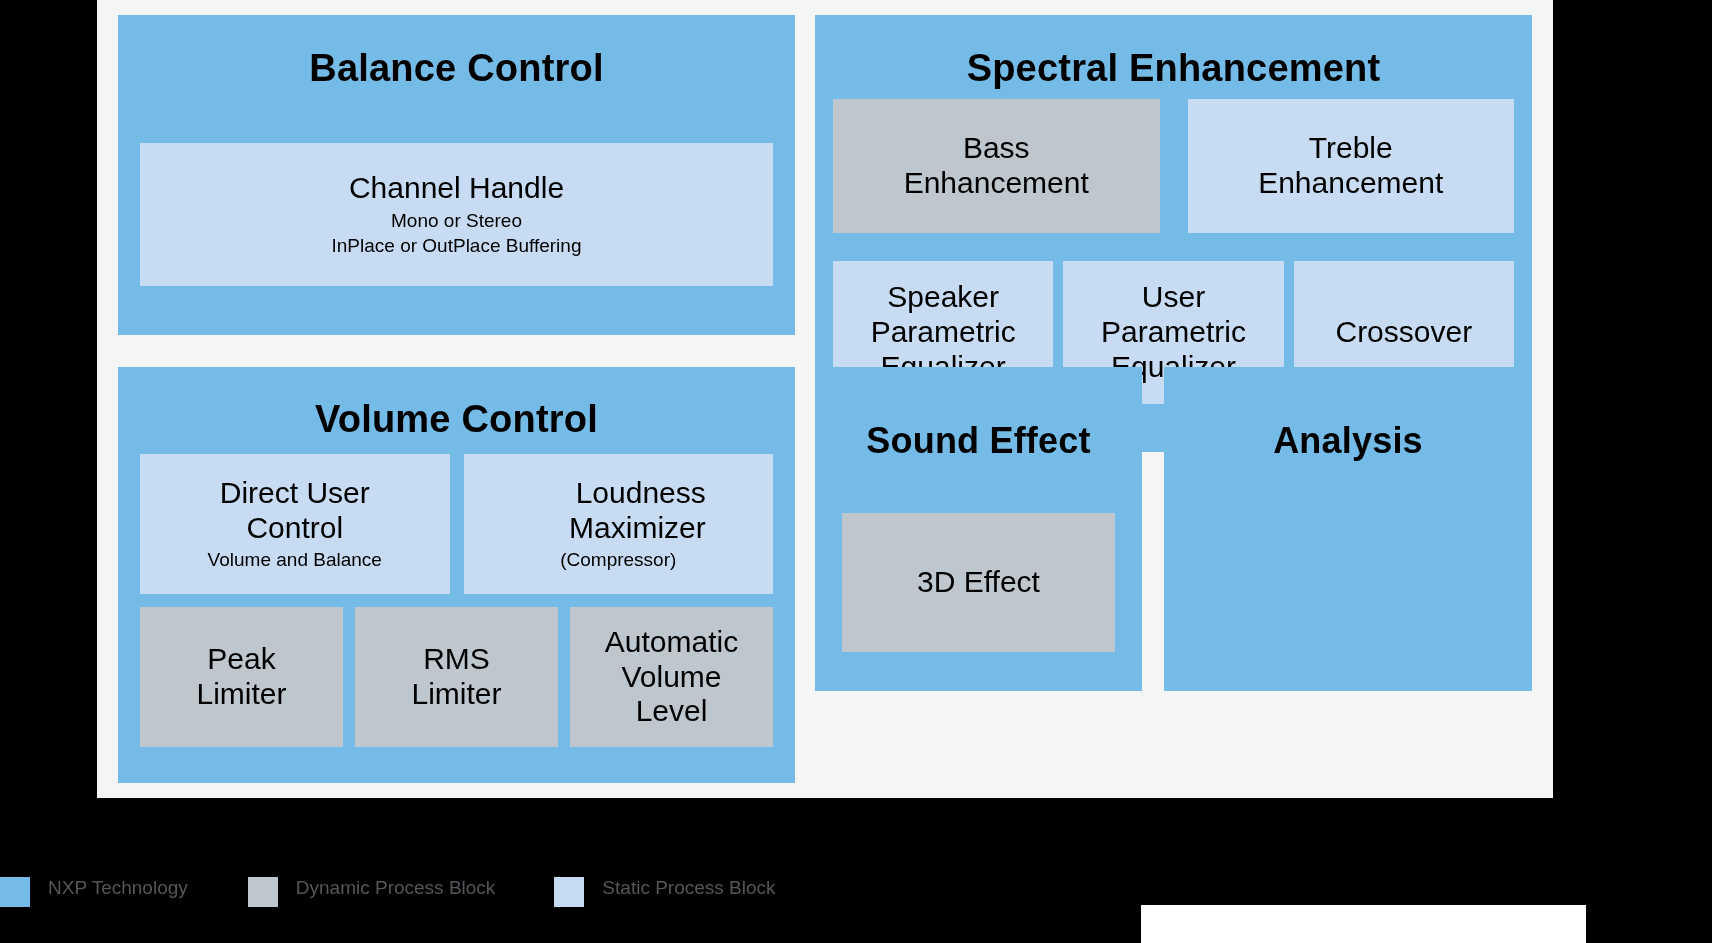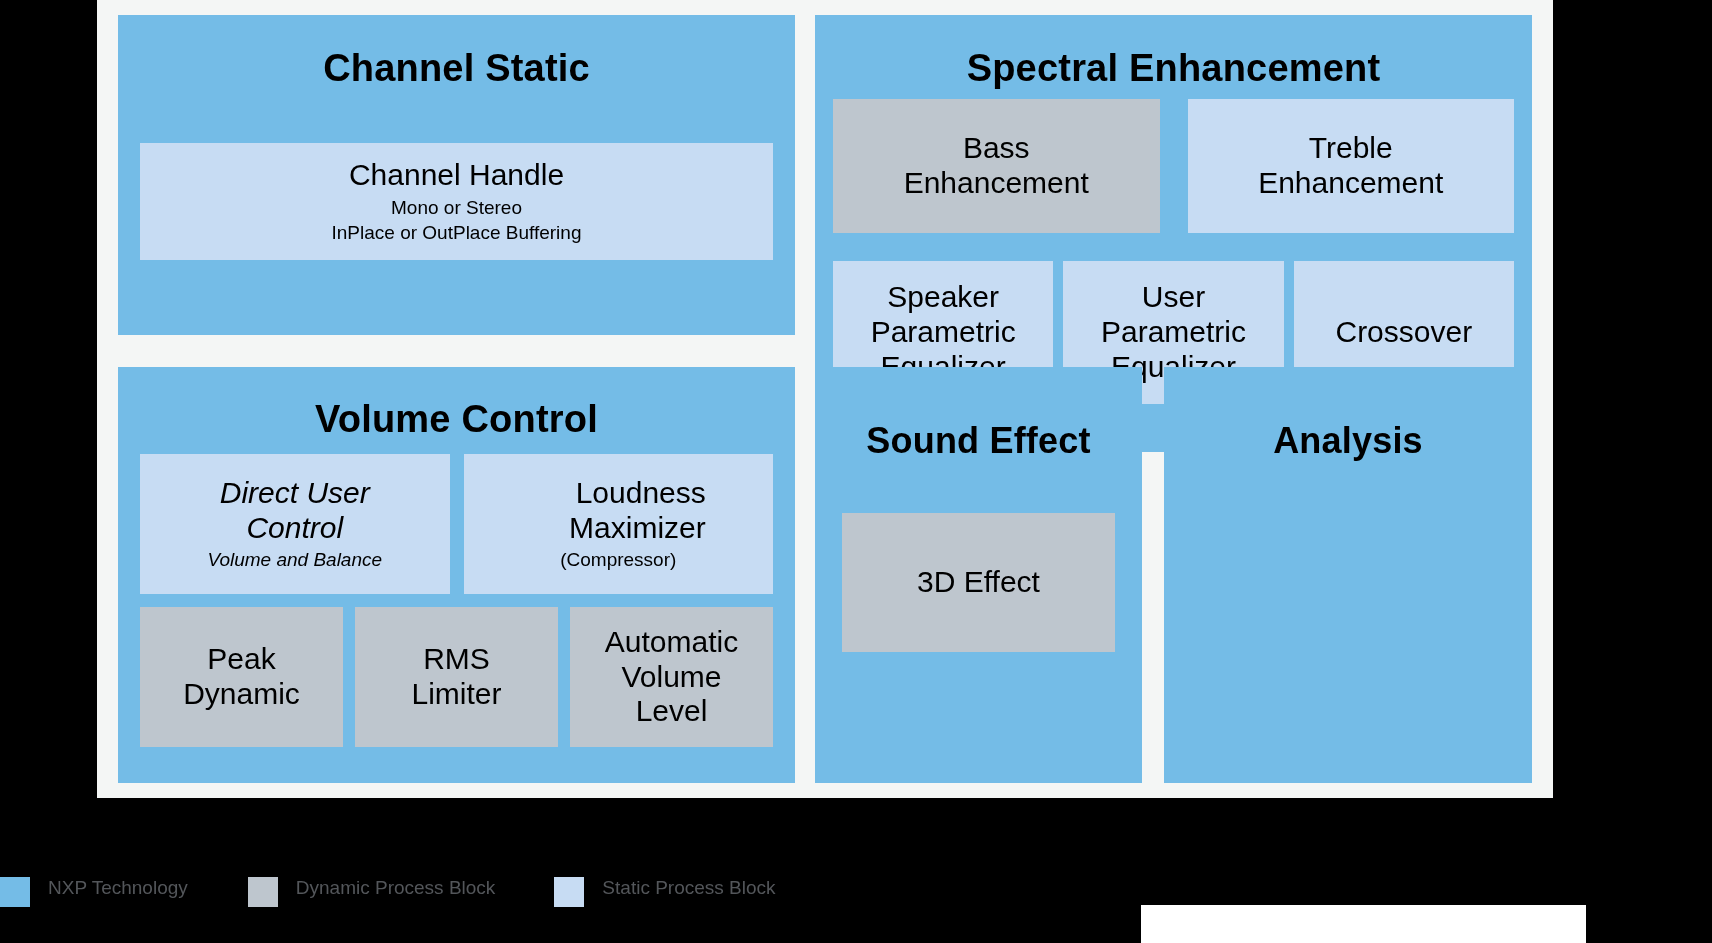--- a/index.html
+++ b/index.html
@@ -76,40 +76,40 @@
   .block-sub   { font-size: 19px; margin-top: 3px; line-height: 1.25; }
 
   
   #panel-channel-control { height: 320px; }
   #panel-channel-control .panel-title { font-size: 38px; margin-top: 33px; }
   #block-channel-handle {
     position: absolute;
     left: 22px;
     top: 128px;
     width: 633px;
-    height: 117px;
+    height: 143px;
   }
 
   
   #panel-volume-control {
     grid-row: 3;
     height: 416px;
   }
   #panel-volume-control .panel-title { font-size: 38px; margin-top: 32px; }
 
   .vc-row1 {
     position: absolute;
     left: 22px;
     top: 87px;
     width: 633px;
     height: 140px;
     display: grid;
     grid-template-columns: 1fr 14px 1fr;
   }
-  .vc-row1 .block:nth-child(1) { grid-column: 1; font-style: italic; }
+  .vc-row1 .block:nth-child(1) { grid-column: 1; }
   .vc-row1 .block:nth-child(2) { grid-column: 3; text-align: right; }
 
   .vc-row2 {
     position: absolute;
     left: 22px;
     top: 240px;
     width: 633px;
     height: 140px;
     display: grid;
     grid-template-columns: 1fr 12px 1fr 12px 1fr;
@@ -149,21 +149,21 @@
   .se-row2 .block:nth-child(1) { grid-column: 1; }
   .se-row2 .block:nth-child(2) { grid-column: 3; }
   .se-row2 .block:nth-child(3) { grid-column: 5; }
 
   
   .bottom-right-wrap {
     grid-row: 3;
     grid-column: 3;
     display: grid;
     grid-template-columns: 327px 22px 368px;
-    height: 416px;
+    height: 324px;
   }
   #panel-sound-effect { grid-column: 1; }
   #panel-analysis     { grid-column: 3; }
 
   #panel-sound-effect .panel-title,
   #panel-analysis .panel-title { font-size: 36px; margin-top: 54px; }
 
   #block-3d-effect {
     position: absolute;
     left: 27px;
@@ -214,21 +214,21 @@
     background: #FFFFFF;
   }
 </style>
 </head>
 <body>
 
 <div class="canvas">
   <div class="grid">
 
     <div class="panel col-left" id="panel-channel-control" style="grid-row:1;">
-      <div class="panel-title">Channel Static</div>
+      <div class="panel-title">Balance Control</div>
 
       <div class="block static" id="block-channel-handle">
         <div class="block-title">Channel Handle</div>
         <div class="block-sub">Mono or Stereo</div>
         <div class="block-sub" style="margin-top:1px;">InPlace or OutPlace Buffering</div>
       </div>
     </div>
 
     <div class="panel col-left" id="panel-volume-control">
       <div class="panel-title">Volume Control</div>
@@ -239,21 +239,21 @@
           <div class="block-sub">Volume and Balance</div>
         </div>
         <div class="block static">
           <div class="block-title" style="max-width:175px;">Loudness Maximizer</div>
           <div class="block-sub">(Compressor)</div>
         </div>
       </div>
 
       <div class="vc-row2">
         <div class="block dynamic">
-          <div class="block-title" style="max-width:120px;">Peak Dynamic</div>
+          <div class="block-title" style="max-width:120px;">Peak Limiter</div>
         </div>
         <div class="block dynamic">
           <div class="block-title" style="max-width:120px;">RMS Limiter</div>
         </div>
         <div class="block dynamic">
           <div class="block-title" style="max-width:150px;">Automatic Volume Level</div>
         </div>
       </div>
     </div>
 

